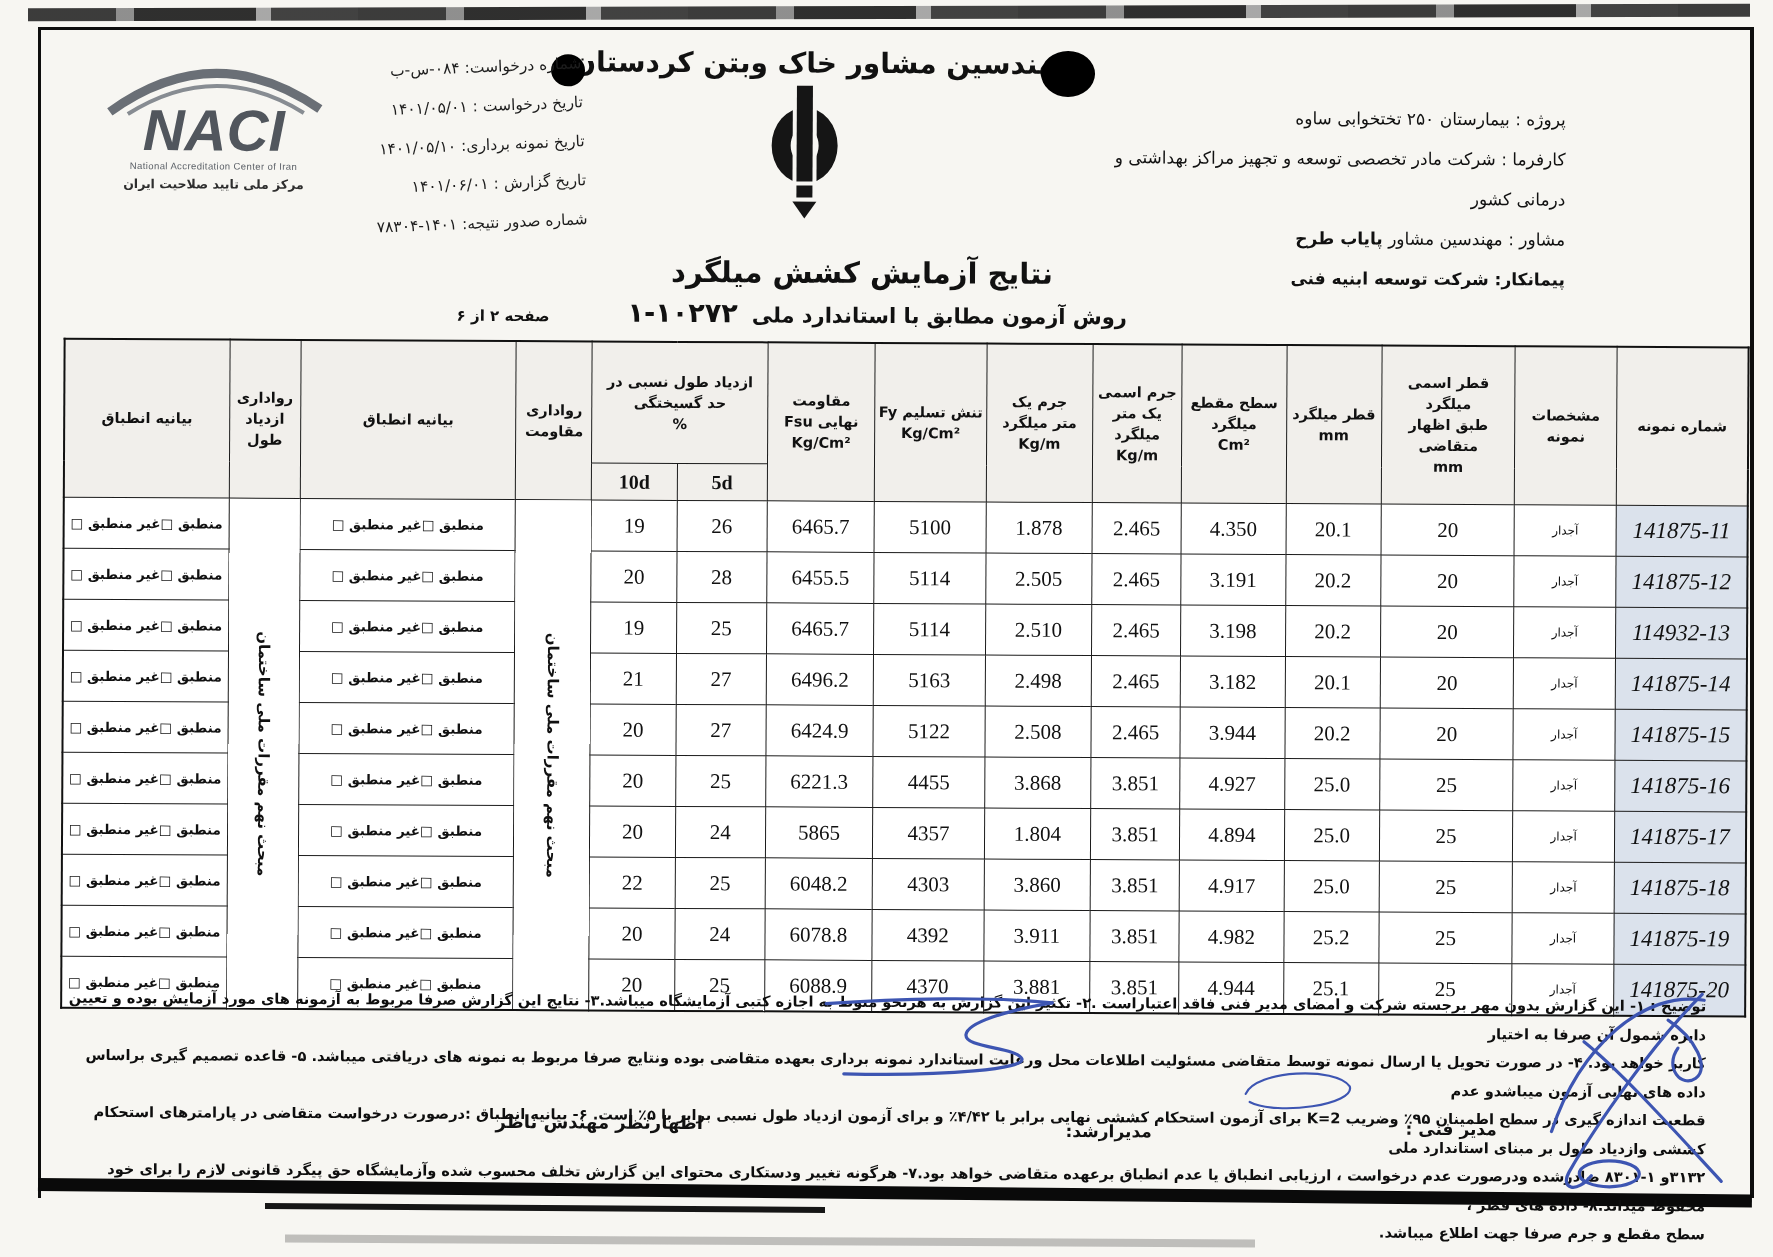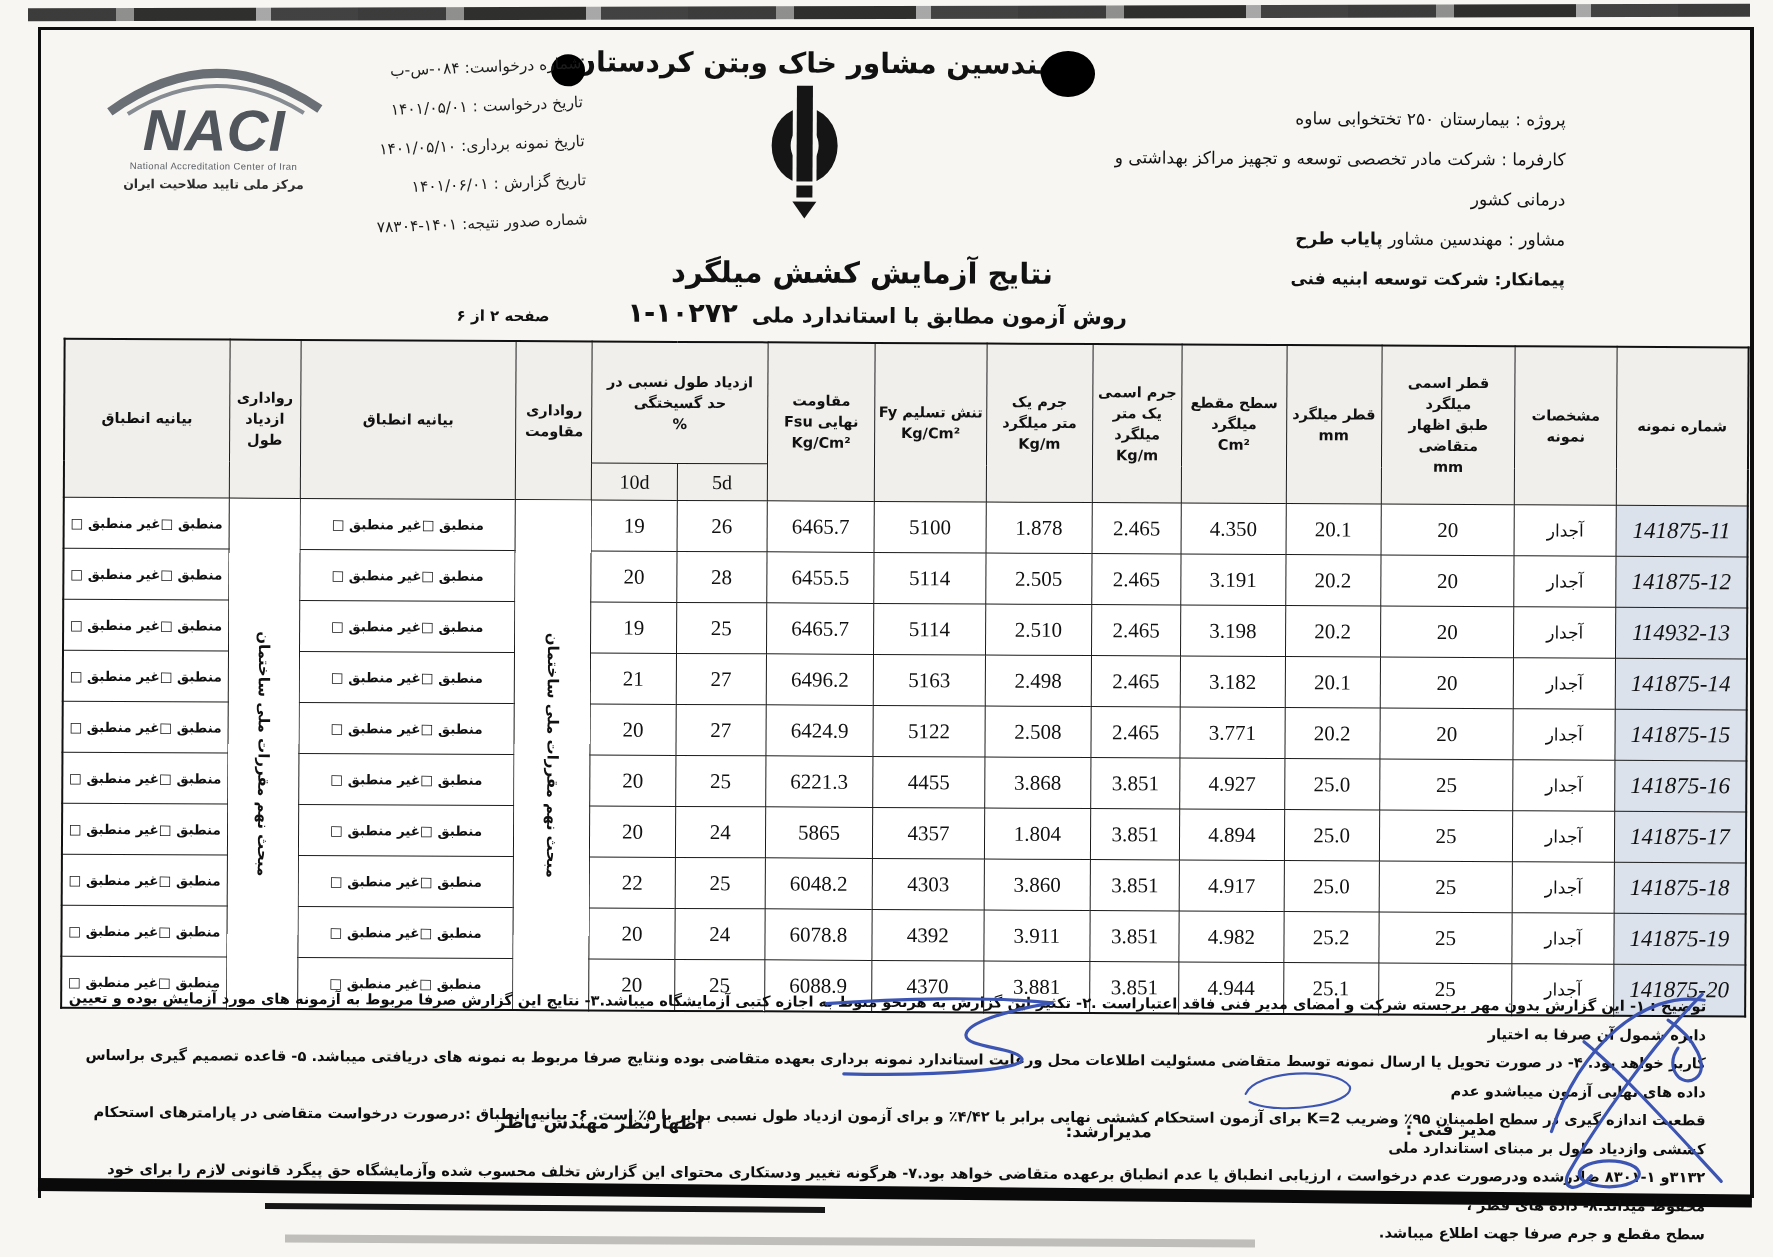--- a/index.html
+++ b/index.html
@@ -47,24 +47,24 @@
     display:flex;align-items:baseline;justify-content:center;gap:14px;}
   .subtitle-text{font-size:21px;font-weight:bold;}
   .standard-no{font-size:27px;font-weight:bold;font-family:"DejaVu Sans",sans-serif;}
   .page-label{font-size:15px;font-weight:bold;margin-right:64px;}
   
   table.results{position:absolute;left:62px;top:342px;width:1686px;direction:rtl;
     border-collapse:collapse;table-layout:fixed;border:2.5px solid #111;}
   .results th,.results td{border:1.8px solid #1c1c1c;text-align:center;vertical-align:middle;padding:1px 2px;}
   .results thead th{background:#f1efeb;font-size:14.5px;font-weight:bold;white-space:pre-line;line-height:21px;}
   .results thead tr.h1 th{height:118px;}
-  .results thead tr.h2 th{height:34px;font-family:"Liberation Serif",serif;font-size:20px;font-weight:normal;}
+  .results thead tr.h2 th{height:34px;font-family:"Liberation Serif",serif;font-size:20px;font-weight:bold;}
   .results tbody td{height:48px;background:#fff;}
   .c-sample{background:#dbe2ec !important;font-family:"Liberation Serif",serif;font-size:23px;direction:ltr;font-style:italic;}
-  .c-spec{font-size:17px;}
+  .c-spec{font-size:12px;}
   .c-num{font-family:"Liberation Serif",serif;font-size:21px;direction:ltr;}
   .c-comp{font-size:13.5px;font-weight:600;letter-spacing:.2px;}
   .c-vert{position:relative;padding:0;}
   .rot{position:absolute;top:50%;left:50%;transform:translate(-50%,-50%) rotate(90deg);
     white-space:nowrap;font-size:15px;font-weight:bold;}
   
   .notes{position:absolute;left:70px;top:988px;width:1638px;direction:rtl;text-align:right;
     font-size:14.6px;font-weight:bold;line-height:28.5px;color:#0e0e0e;}
   .sig-label{position:absolute;direction:rtl;font-weight:bold;}
   .sig-tech{left:1408px;top:1116px;font-size:17px;text-align:right;}
@@ -258,21 +258,21 @@
             <td class="c-num">27</td>
             <td class="c-num">21</td>
             <td class="c-comp">منطبق □غیر منطبق □</td>
             <td class="c-comp">منطبق □غیر منطبق □</td>
           </tr>
           <tr>
             <td class="c-sample">141875-15</td>
             <td class="c-spec">آجدار</td>
             <td class="c-num">20</td>
             <td class="c-num">20.2</td>
-            <td class="c-num">3.771</td>
+            <td class="c-num">3.944</td>
             <td class="c-num">2.465</td>
             <td class="c-num">2.508</td>
             <td class="c-num">5122</td>
             <td class="c-num">6424.9</td>
             <td class="c-num">27</td>
             <td class="c-num">20</td>
             <td class="c-comp">منطبق □غیر منطبق □</td>
             <td class="c-comp">منطبق □غیر منطبق □</td>
           </tr>
           <tr>

